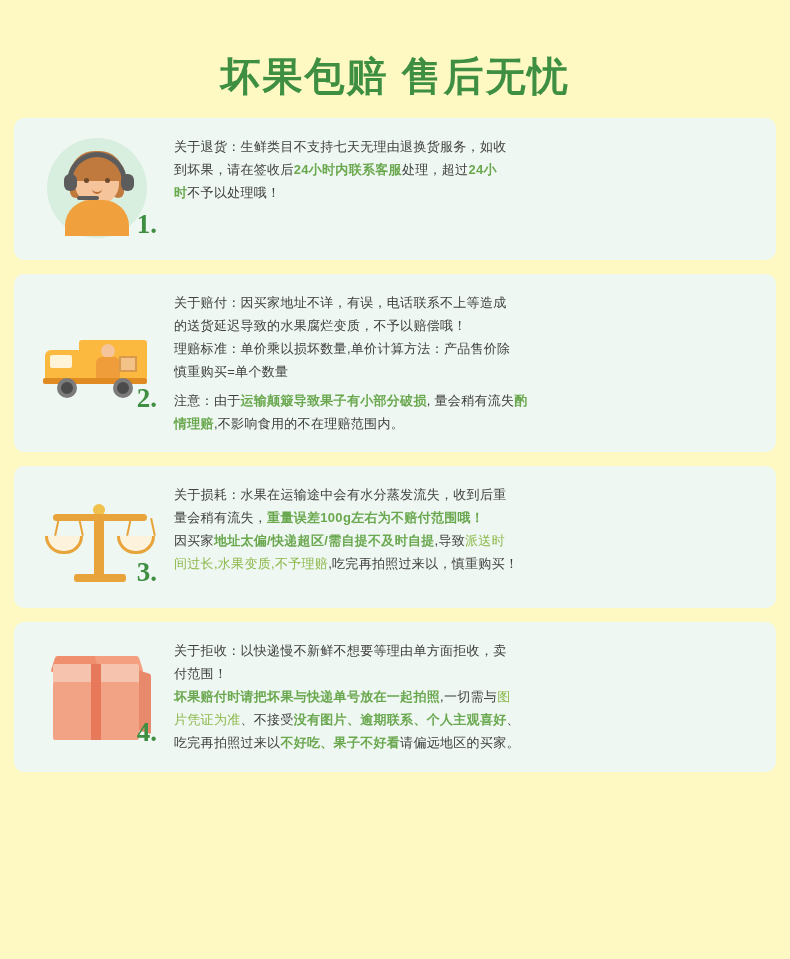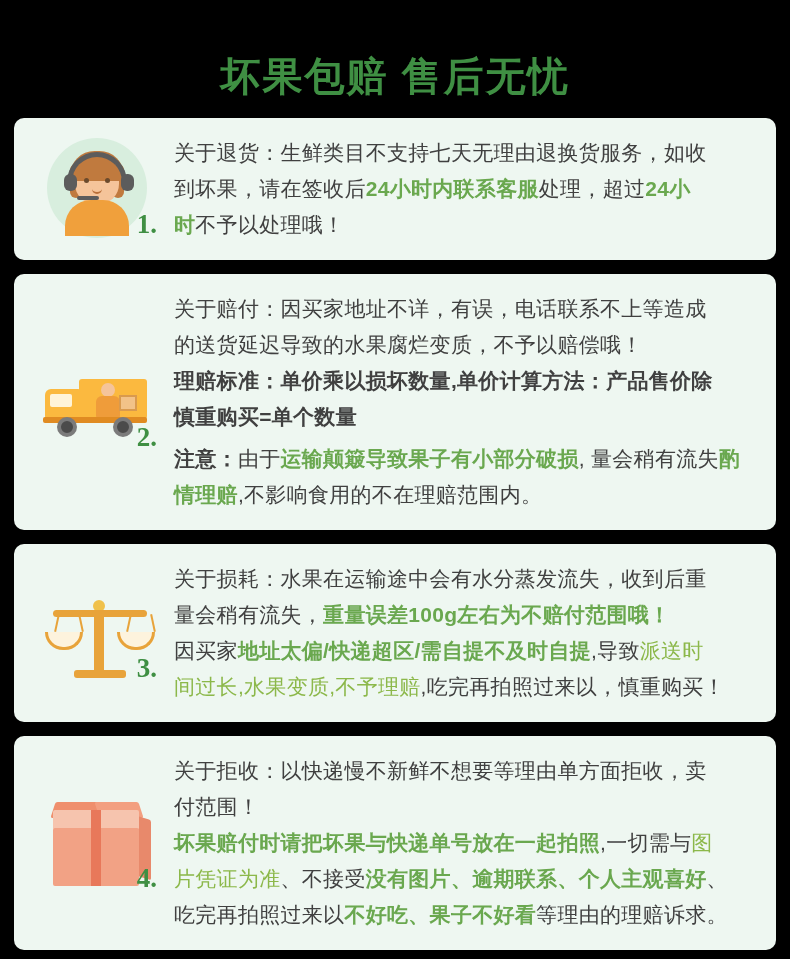--- a/index.html
+++ b/index.html
@@ -5,21 +5,21 @@
   * { box-sizing: border-box; }
   html, body {
     margin: 0; padding: 0;
     width: 790px; height: 959px;
     background: #ffffff;
     font-family: "Liberation Sans", sans-serif;
   }
   .page {
     width: 790px; height: 959px;
     position: relative;
-    background: #000000;
+    background: #fef9c3;
     overflow: hidden;
   }
   .title {
     text-align: center;
     color: #3f8f43;
     font-size: 40px;
     font-weight: bold;
     letter-spacing: 2px;
     padding-top: 52px;
     padding-bottom: 18px;
@@ -59,28 +59,28 @@
     font-size: 27px;
     font-weight: bold;
     font-family: "Liberation Serif", serif;
   }
   .text-col {
     flex: 1 1 auto;
     padding-right: 6px;
     padding-top: 2px;
   }
   .line {
-    font-size: 21px;
+    font-size: 13px;
     line-height: 1.62;
     color: #404040;
     letter-spacing: 0.3px;
   }
   .green { color: #6aa84f; font-weight: bold; }
   .ltgreen { color: #8cb84a; }
-  .bold { font-weight: bold; }
+  .bold { font-weight: normal; }
   .p { margin: 0 0 2px 0; }
 
   
   .cs-circle {
     position: absolute; left: 8px; top: 4px;
     width: 100px; height: 100px; border-radius: 50%;
     background: #d8eede;
   }
   .cs-head {
     position: absolute; left: 36px; top: 24px;
@@ -372,19 +372,19 @@
         <p class="p line">
           <span>付范围！</span>
         </p>
         <p class="p line">
           <span class="green">坏果赔付时请把坏果与快递单号放在一起拍照</span><span>,一切需与</span><span class="ltgreen">图</span>
         </p>
         <p class="p line">
           <span class="ltgreen">片凭证为准</span><span>、不接受</span><span class="green">没有图片、逾期联系、个人主观喜好</span><span>、</span>
         </p>
         <p class="p line">
-          <span>吃完再拍照过来以</span><span class="green">不好吃、果子不好看</span><span>等理由的理赔诉求。</span>
+          <span>吃完再拍照过来以</span><span class="green">不好吃、果子不好看</span><span>请偏远地区的买家。</span>
         </p>
       </div>
     </div>
 
   </div>
 </div>
 
 </body></html>

